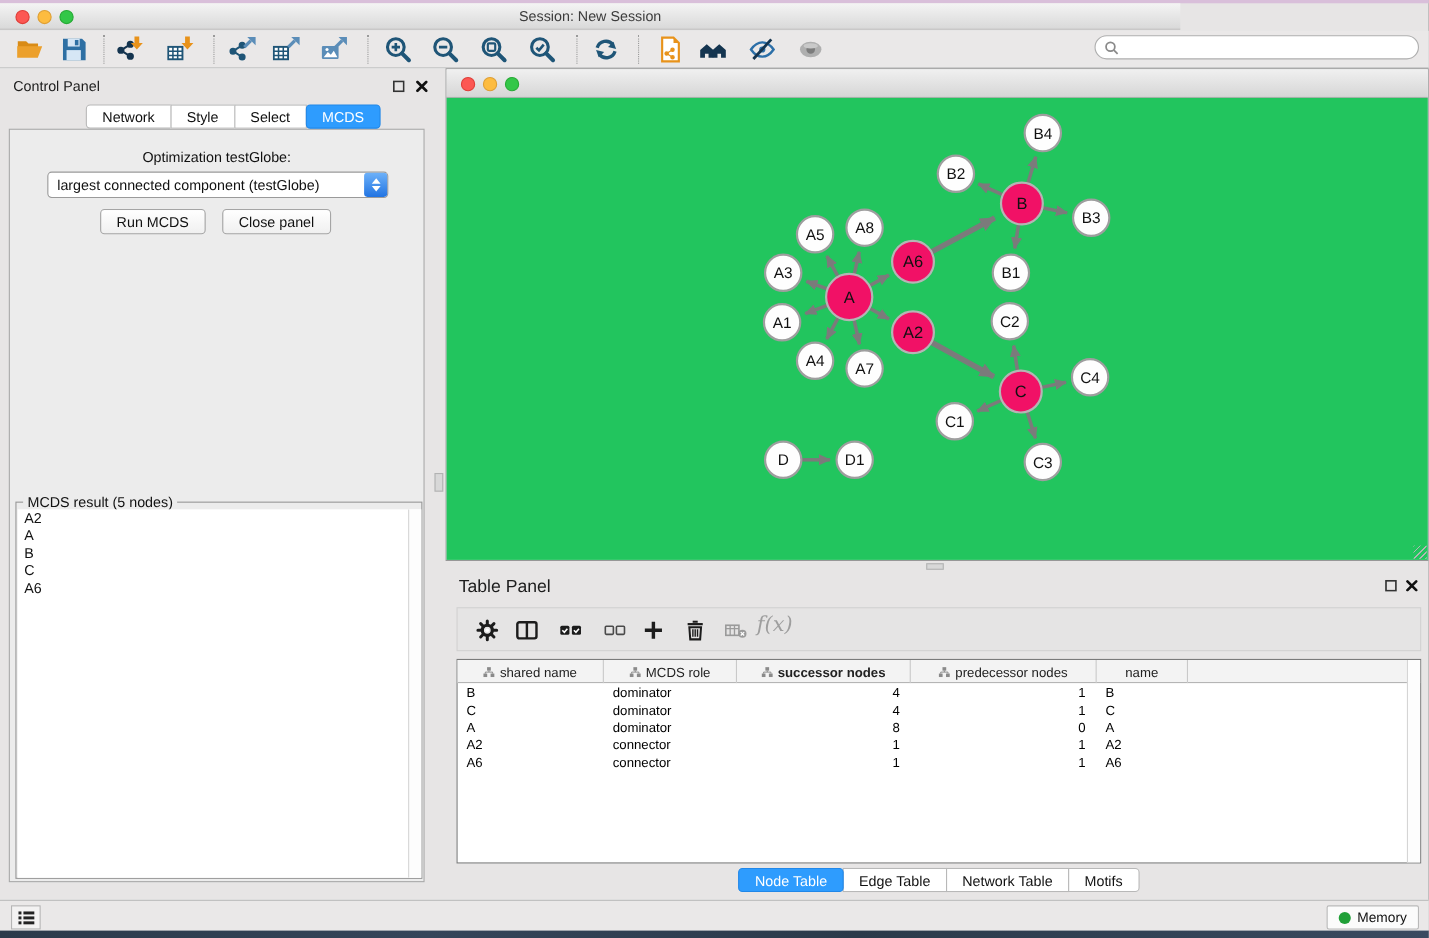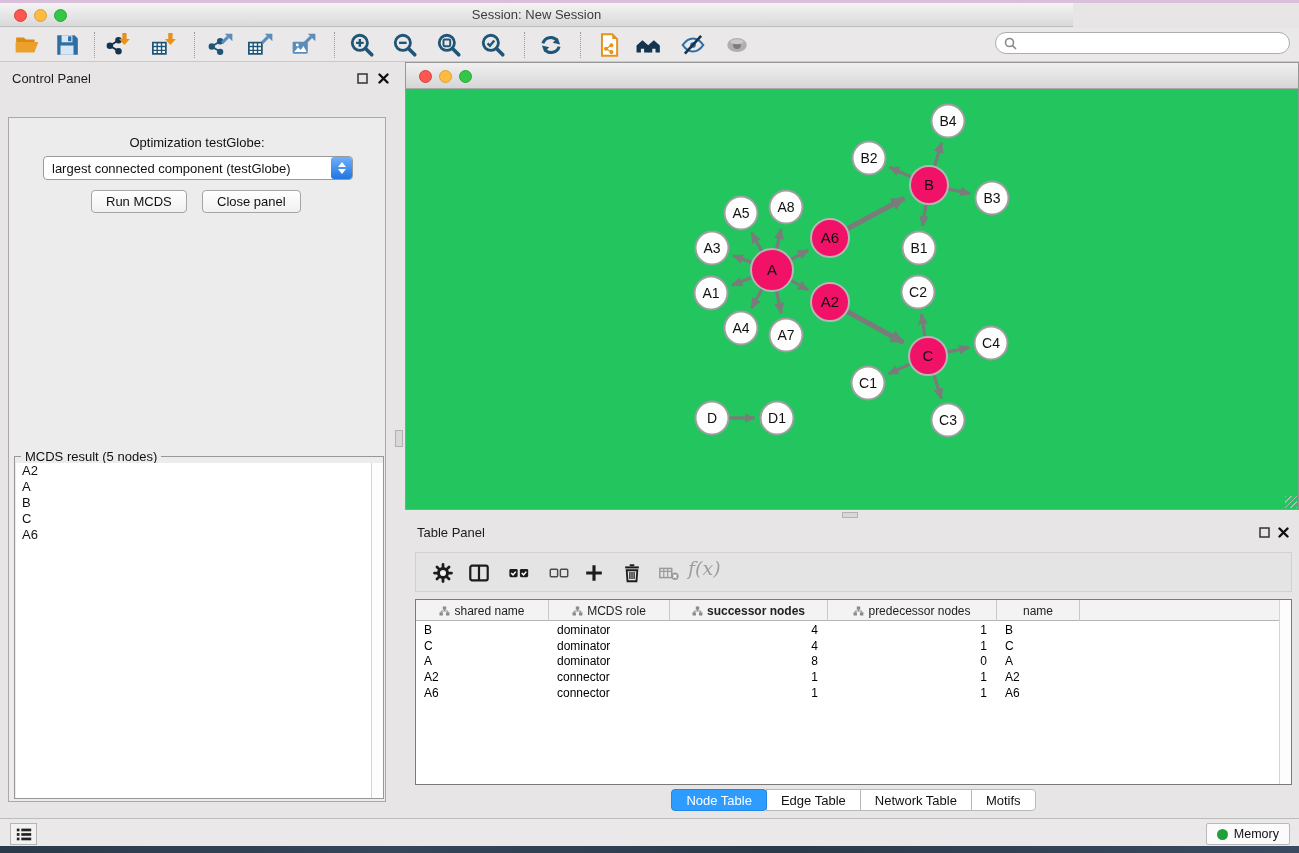--- a/index.html
+++ b/index.html
@@ -66,21 +66,21 @@
   .resize-grip{position:absolute;right:1px;bottom:1px;width:12px;height:12px;
     background:repeating-linear-gradient(135deg,#b5b5b5 0 1px,transparent 1px 4px);}
 
   
   .vdiv-handle{position:absolute;left:395px;top:430px;width:8px;height:17px;
     background:#d8d8d8;border:1px solid #b2b2b2;}
   .hdiv-handle{position:absolute;left:842px;top:512px;width:16px;height:6px;
     background:#d8d8d8;border:1px solid #b2b2b2;}
 
   
-  .tp-title{position:absolute;left:417px;top:525px;font-size:13px;color:#1c1c1c;}
+  .tp-title{position:absolute;left:417px;top:525px;font-size:16px;color:#1c1c1c;}
   .tp-toolbar{position:absolute;left:415px;top:552px;width:877px;height:40px;
     background:#e5e4e4;border:1px solid #d2d1d1;}
   .tp-btn{position:absolute;top:6px;width:28px;height:28px;display:flex;align-items:center;justify-content:center;}
   .fx-label{position:absolute;left:688px;top:557px;font-family:"DejaVu Serif",serif;
     font-style:italic;font-size:19px;color:#9e9e9e;}
   .table{position:absolute;left:415px;top:599px;width:877px;height:186px;background:#fff;border:1px solid #7a7a7a;}
   .thead{position:absolute;left:0;top:0;width:875px;height:21px;background:#f3f3f3;border-bottom:1px solid #b5b5b5;}
   .th{position:absolute;top:0;height:21px;display:flex;align-items:center;justify-content:center;
     font-size:12px;color:#222;border-right:1px solid #c9c9c9;gap:4px;}
   .tbody{position:absolute;left:0;top:22px;width:875px;}
@@ -268,20 +268,26 @@
     <svg width="11" height="11" viewBox="0 0 11 11">
         <rect x="1" y="1" width="9" height="9" fill="none" stroke="#333" stroke-width="1.5"></rect>
       </svg>
   </span>
   <span class="panel-icon" style="left:377px;top:72px">
     <svg width="11" height="11" viewBox="0 0 11 11">
         <path d="M1.5 1.5l8 8M9.5 1.5l-8 8" stroke="#111" stroke-width="2.4" stroke-linecap="round"></path>
       </svg>
   </span>
   <div class="cp-box"></div>
+  <div class="seg-tabs cp-tabs" id="cp-tabs">
+      <div class="seg">Network</div>
+      <div class="seg">Style</div>
+      <div class="seg">Select</div>
+      <div class="seg sel">MCDS</div>
+    </div>
   <div class="opt-label">Optimization testGlobe:</div>
   <div class="dropdown">
     <span class="val">largest connected component (testGlobe)</span>
     <span class="dd-step">
         <span class="up"></span>
         <span class="dn"></span>
       </span>
   </div>
   <div class="btn" style="left:91px;top:190px">Run MCDS</div>
   <div class="btn" style="left:202px;top:190px">Close panel</div>

